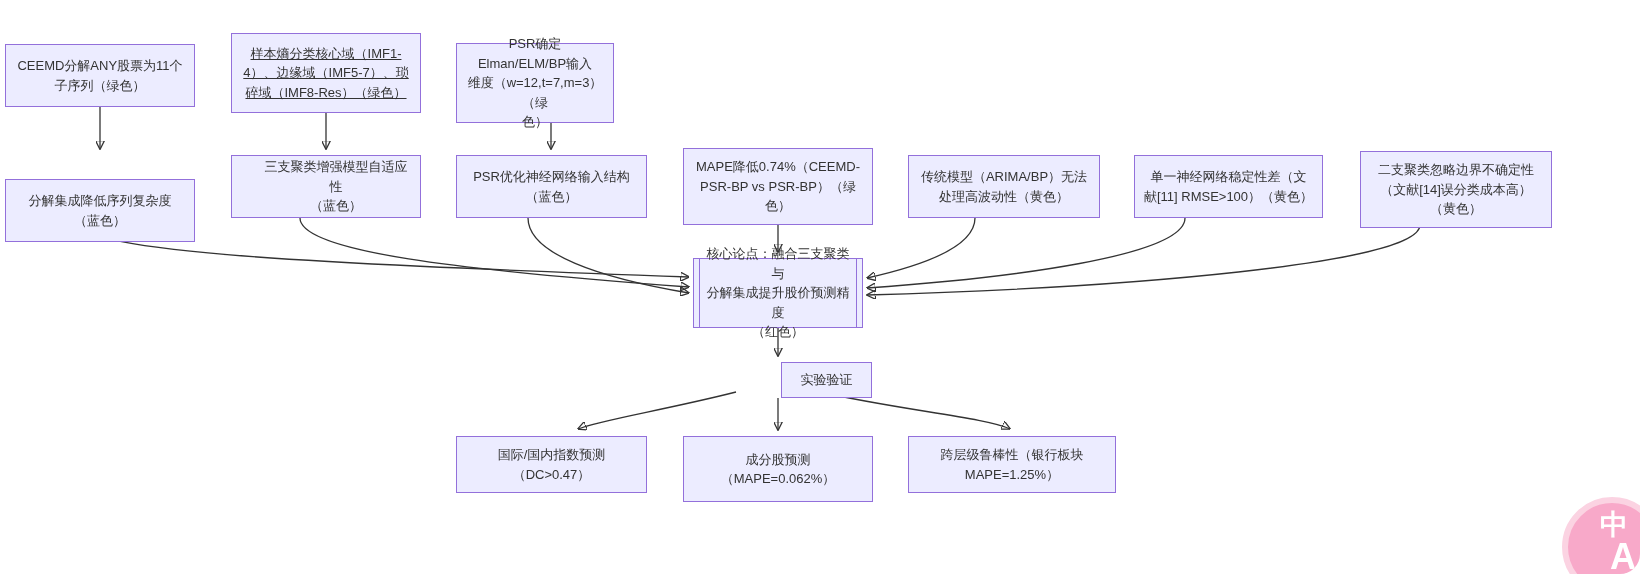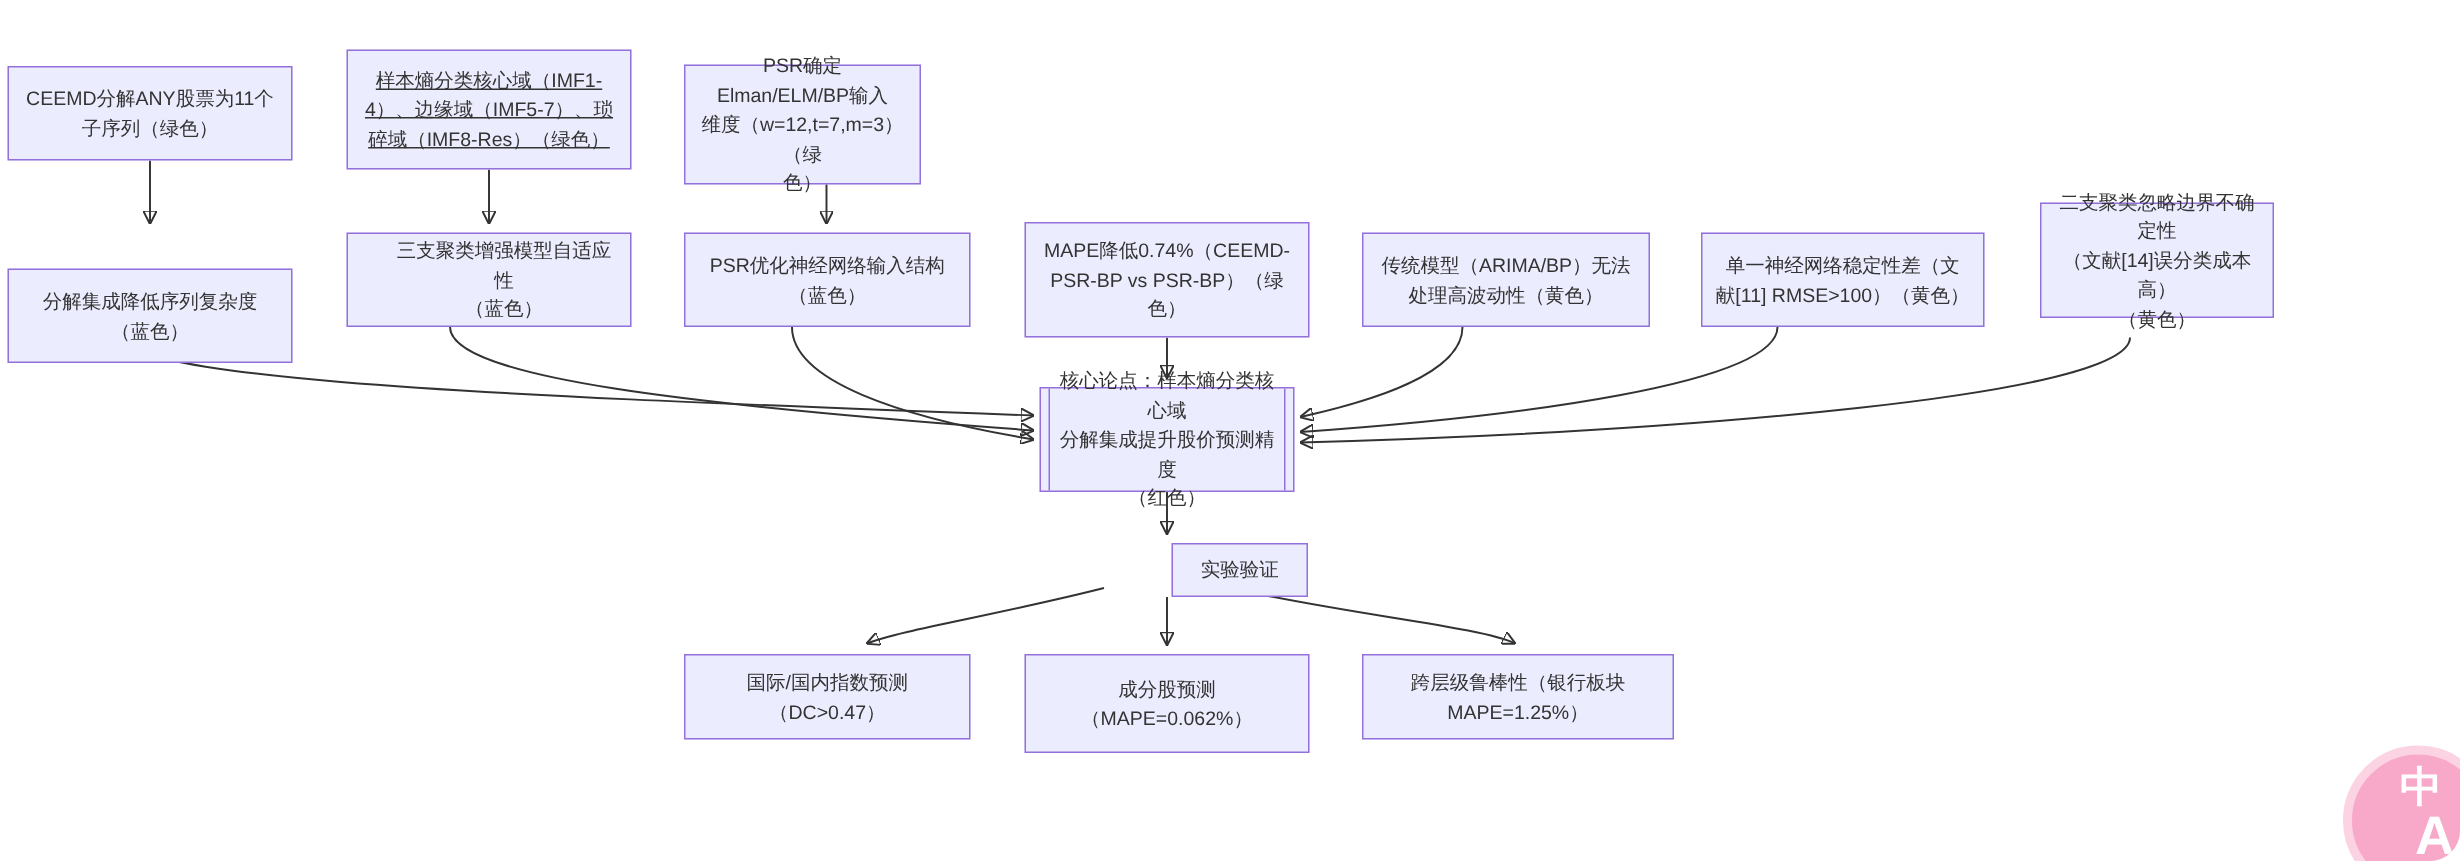--- a/index.html
+++ b/index.html
@@ -24,21 +24,21 @@
 
   #n-top1 { left:5px;    top:44px;  width:190px; height:63px; }
   #n-top2 { left:231px;  top:33px;  width:190px; height:80px;text-decoration:underline; }
   #n-top3 { left:456px;  top:43px;  width:158px; height:80px;text-align:center; }
   #n-mid1 { left:5px;    top:155px; width:190px; height:63px;margin-top:24px; }
   #n-mid2 { left:231px;  top:155px; width:190px; height:63px;padding-left:28px; }
   #n-mid3 { left:456px;  top:155px; width:191px; height:63px; }
   #n-mid4 { left:683px;  top:148px; width:190px; height:77px; }
   #n-mid5 { left:908px;  top:155px; width:192px; height:63px; }
   #n-mid6 { left:1134px; top:155px; width:189px; height:63px; }
-  #n-mid7 { left:1360px; top:135px; width:156px; height:77px; }
+  #n-mid7 { left:1360px; top:151px; width:192px; height:77px; }
   #n-core { left:693px;  top:258px; width:170px; height:70px; padding:4px 10px; }
   #n-exp  { left:733px;  top:362px; width:91px;  height:36px;margin-left:48px; }
   #n-out1 { left:456px;  top:436px; width:191px; height:57px; }
   #n-out2 { left:683px;  top:436px; width:190px; height:66px; }
   #n-out3 { left:908px;  top:436px; width:208px; height:57px; }
 
   #edges { position:absolute; left:0; top:0; width:1640px; height:574px; pointer-events:none; }
   #edges path { fill:none; stroke:#333333; stroke-width:1.3px; }
 
   .badge {
@@ -101,21 +101,21 @@
 PSR-BP vs PSR-BP）（绿
 色）</div>
   <div class="node" id="n-mid5">传统模型（ARIMA/BP）无法
 处理高波动性（黄色）</div>
   <div class="node" id="n-mid6">单一神经网络稳定性差（文
 献[11] RMSE&gt;100）（黄色）</div>
   <div class="node" id="n-mid7">二支聚类忽略边界不确定性
 （文献[14]误分类成本高）
 （黄色）</div>
 
-  <div class="node subroutine" id="n-core">核心论点：样本熵分类核心域
+  <div class="node subroutine" id="n-core">核心论点：融合三支聚类与
 分解集成提升股价预测精度
 （红色）</div>
 
   <div class="node" id="n-exp">实验验证</div>
 
   <div class="node" id="n-out1">国际/国内指数预测
 （DC&gt;0.47）</div>
   <div class="node" id="n-out2">成分股预测
 （MAPE=0.062%）</div>
   <div class="node" id="n-out3">跨层级鲁棒性（银行板块

